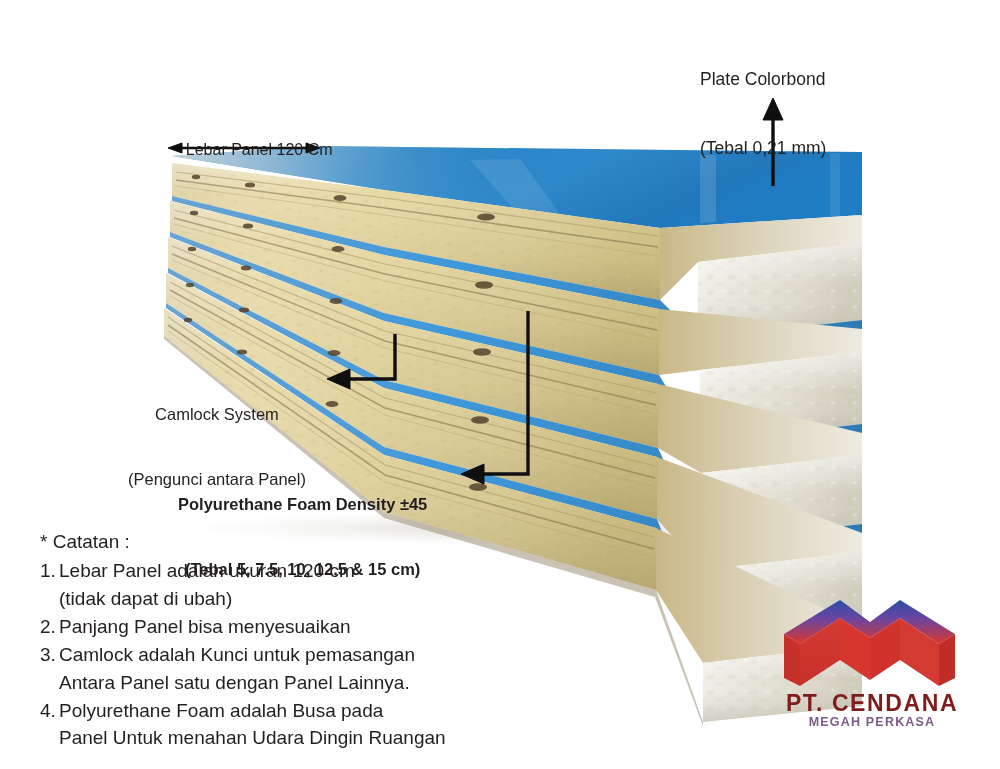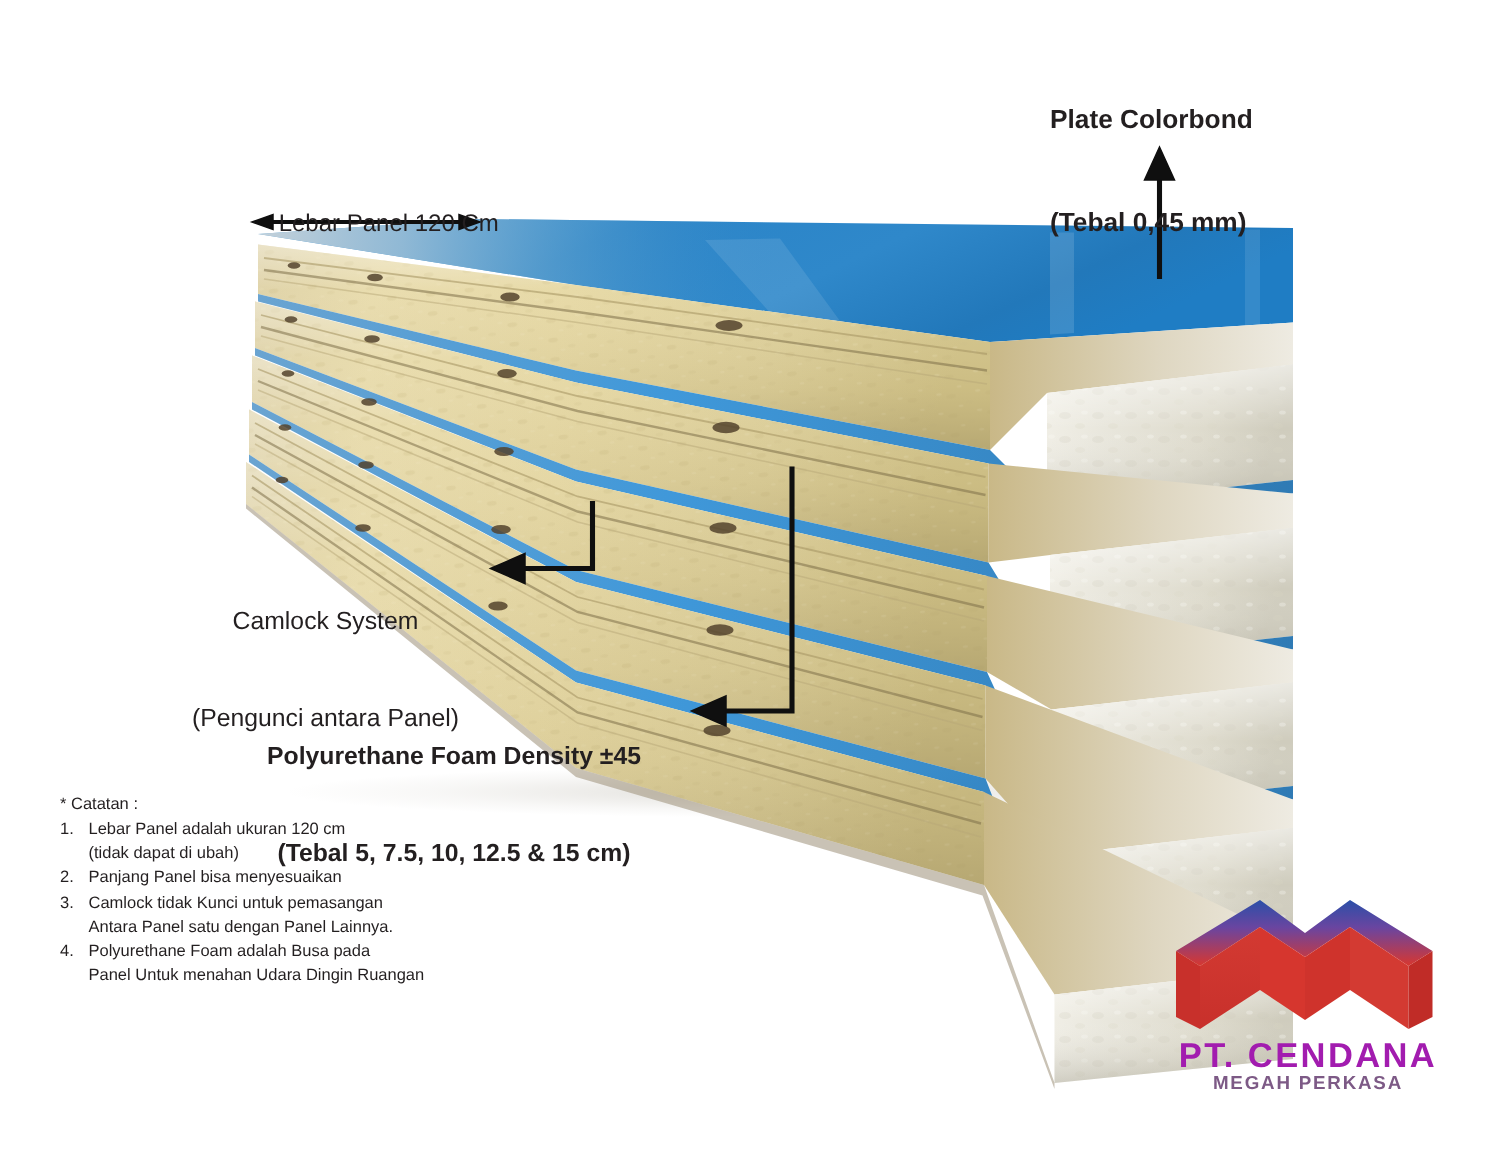--- a/index.html
+++ b/index.html
@@ -24,21 +24,20 @@
     color: #231f20;
     white-space: pre;
     line-height: 1.32;
   }
 
   
   #callout-plate {
     left: 700px; top: 22px;
     font-size: 17.5px;
     text-align: left;
-    font-weight: bold;
   }
   #callout-plate .ln { display: block; }
   #callout-plate .ln2 { }
   #callout-plate .ln3 { }
 
   
   #callout-lebar {
     left: 168px; top: 118px;
     font-size: 16px;
   }
@@ -56,21 +55,21 @@
     left: 178px; top: 450px;
     font-size: 16.5px;
     text-align: center;
   }
   #callout-pu .ln { display: block; font-weight: bold; }
 
   
   #notes {
     position: absolute;
     left: 40px; top: 528px;
-    font-size: 11px;
+    font-size: 19px;
     line-height: 1.47;
     color: #231f20;
   }
   #notes .note-head { display: block; margin-bottom: 1px; }
   #notes .note-item {
     display: block;
     position: relative;
     padding-left: 19px;
   }
   #notes .note-num {
@@ -91,21 +90,21 @@
     position: absolute; left: 10px; top: 0;
     width: 175px; height: 92px;
   }
   #logo .logo-name {
     position: absolute; left: 0; top: 92px;
     width: 200px;
     text-align: center;
     font-size: 23px;
     font-weight: bold;
     letter-spacing: 1.6px;
-    color: #a21caf;
+    color: #7f1d1d;
     font-family: "Liberation Sans", sans-serif;
   }
   #logo .logo-sub {
     position: absolute; left: 0; top: 117px;
     width: 200px;
     text-align: center;
     font-size: 12.5px;
     font-weight: bold;
     letter-spacing: 1.2px;
     color: #7d5a86;
@@ -328,21 +327,21 @@
 
       <g>
         <polyline points="528,311 528,474 479,474" fill="none" stroke-width="3.4"></polyline>
         <polygon points="461,474 484,464 484,484"></polygon>
       </g>
     </g>
   </svg>
 
   <div class="label" id="callout-plate">
     <span class="ln">Plate Colorbond</span>
-    <span class="ln ln3">(Tebal 0,45 mm)</span>
+    <span class="ln ln3">(Tebal 0,21 mm)</span>
   </div>
 
   <div class="label" id="callout-lebar">
     <span>Lebar Panel 120 Cm</span>
   </div>
 
   <div class="label" id="callout-camlock">
     <span class="ln">Camlock System</span>
     <span class="ln">(Pengunci antara Panel)</span>
   </div>
@@ -361,21 +360,21 @@
     </span>
     <span class="note-cont">(tidak dapat di ubah)</span>
 
     <span class="note-item">
       <span class="note-num">2.</span>
       <span>Panjang Panel bisa menyesuaikan</span>
     </span>
 
     <span class="note-item">
       <span class="note-num">3.</span>
-      <span>Camlock tidak Kunci untuk pemasangan</span>
+      <span>Camlock adalah Kunci untuk pemasangan</span>
     </span>
     <span class="note-cont">Antara Panel satu dengan Panel Lainnya.</span>
 
     <span class="note-item">
       <span class="note-num">4.</span>
       <span>Polyurethane Foam adalah Busa pada</span>
     </span>
     <span class="note-cont">Panel Untuk menahan Udara Dingin Ruangan</span>
   </div>
 

